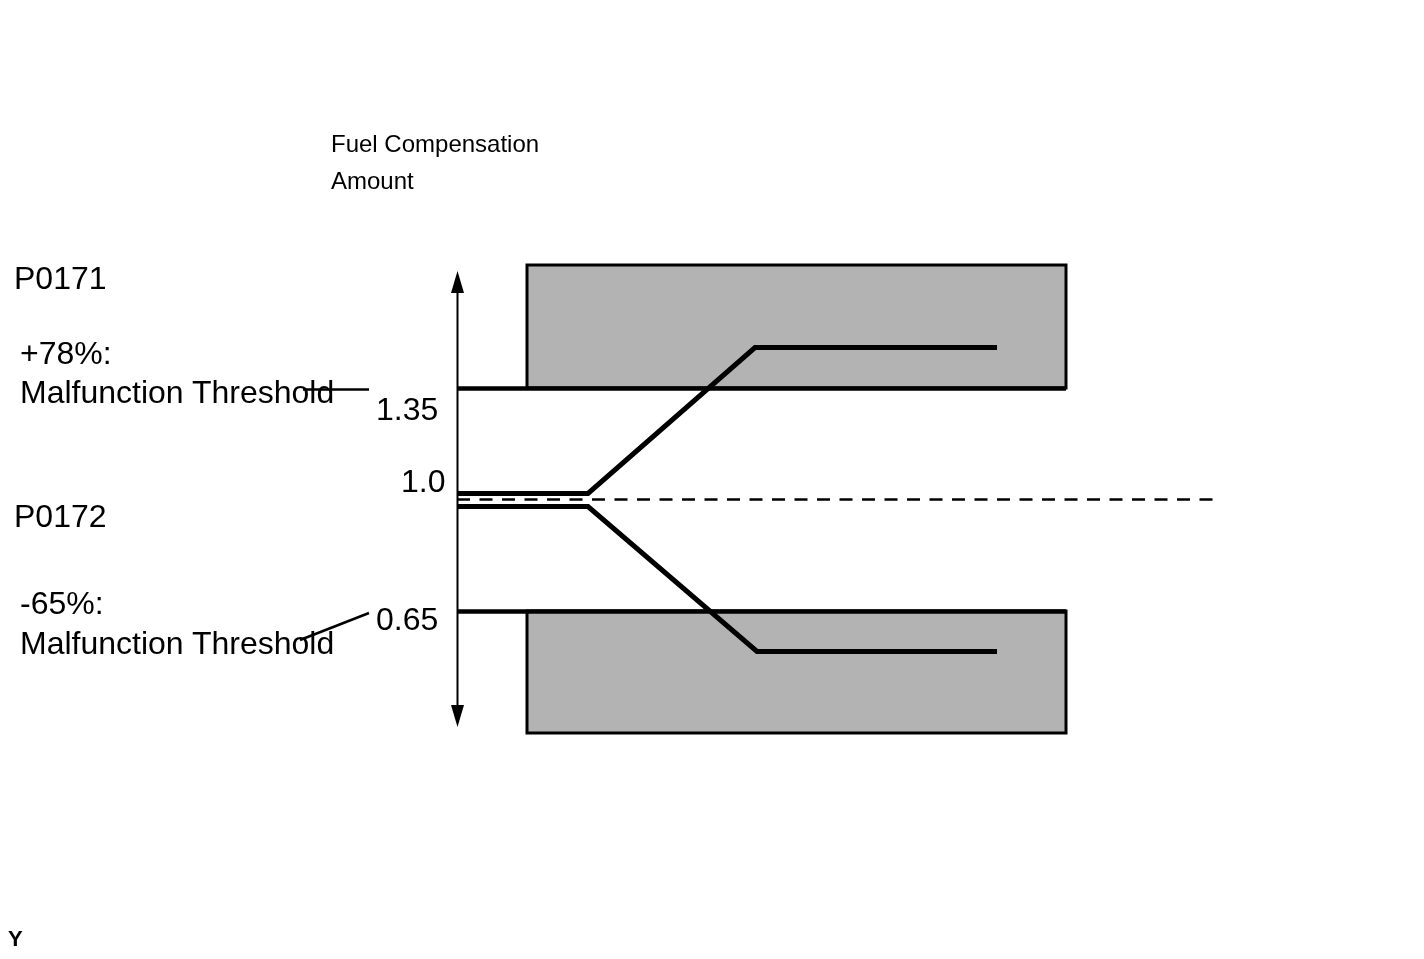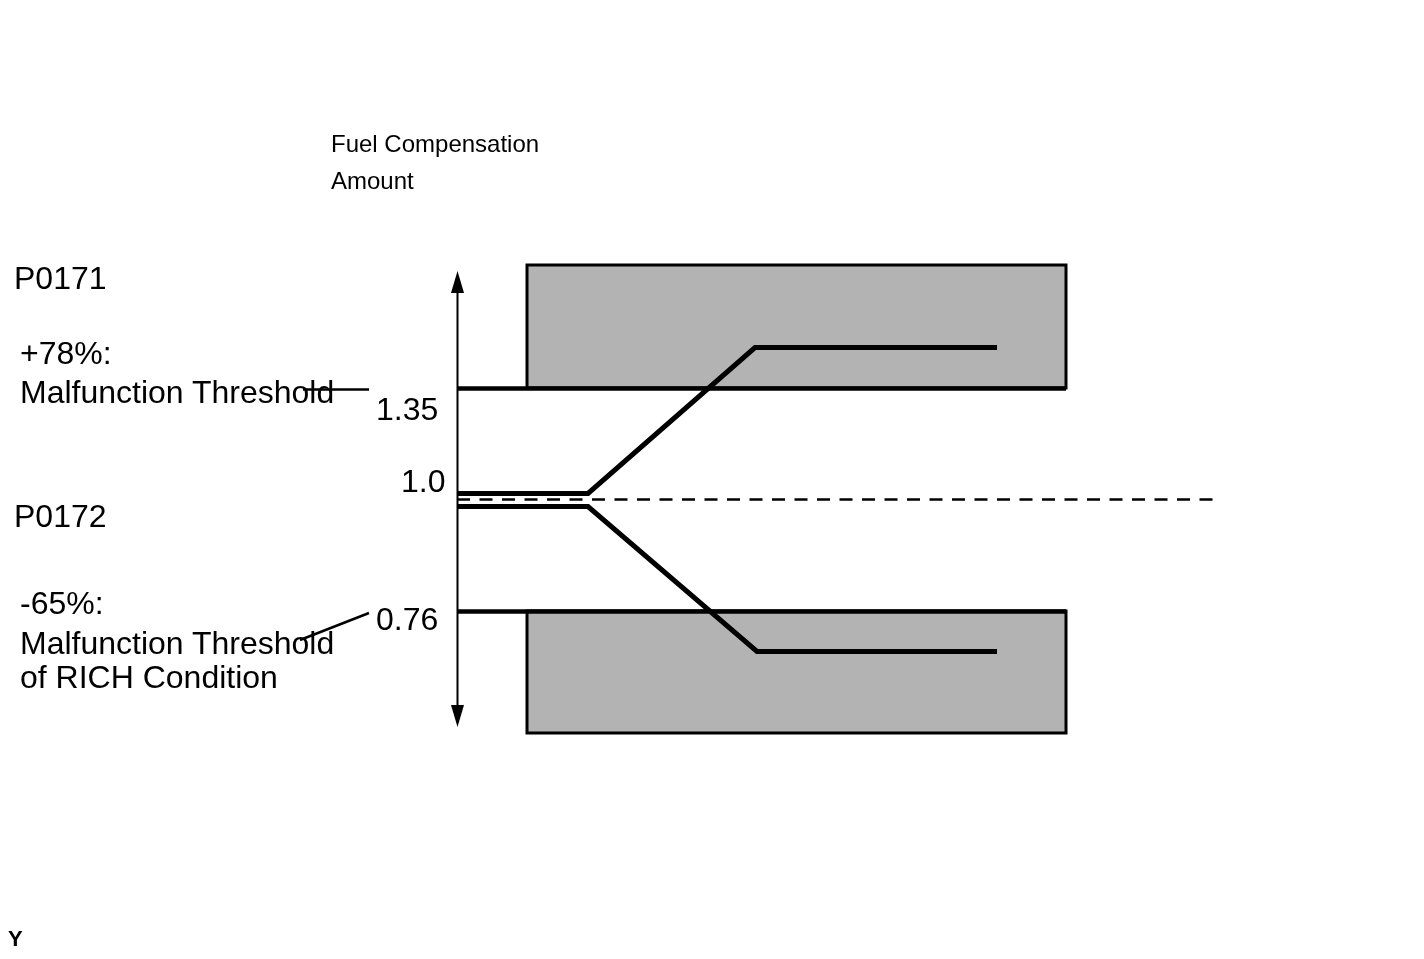--- a/index.html
+++ b/index.html
@@ -69,21 +69,20 @@
   <div class="label title-line" style="left:331px; top:127px;">Fuel Compensation</div>
   <div class="label title-line" style="left:331px; top:164px;">Amount</div>
 
   <div class="label" style="left:14px; top:258px;">P0171</div>
   <div class="label" style="left:20px; top:333px;">+78%:</div>
   <div class="label" style="left:20px; top:372px;">Malfunction Threshold</div>
 
   <div class="label" style="left:14px; top:496px;">P0172</div>
   <div class="label" style="left:20px; top:583px;">-65%:</div>
   <div class="label" style="left:20px; top:623px;">Malfunction Threshold</div>
-  <div class="label" style="left:20px; top:657px;">of RICH Condition</div>
 
   <div class="label" style="left:376px; top:389px;">1.35</div>
   <div class="label" style="left:377px; top:461px;margin-left:24px;">1.0</div>
-  <div class="label" style="left:376px; top:599px;">0.76</div>
+  <div class="label" style="left:376px; top:599px;">0.65</div>
 
   <div class="label corner" style="left:8px; top:925px;">Y</div>
 
 </div>
 
 </body></html>

